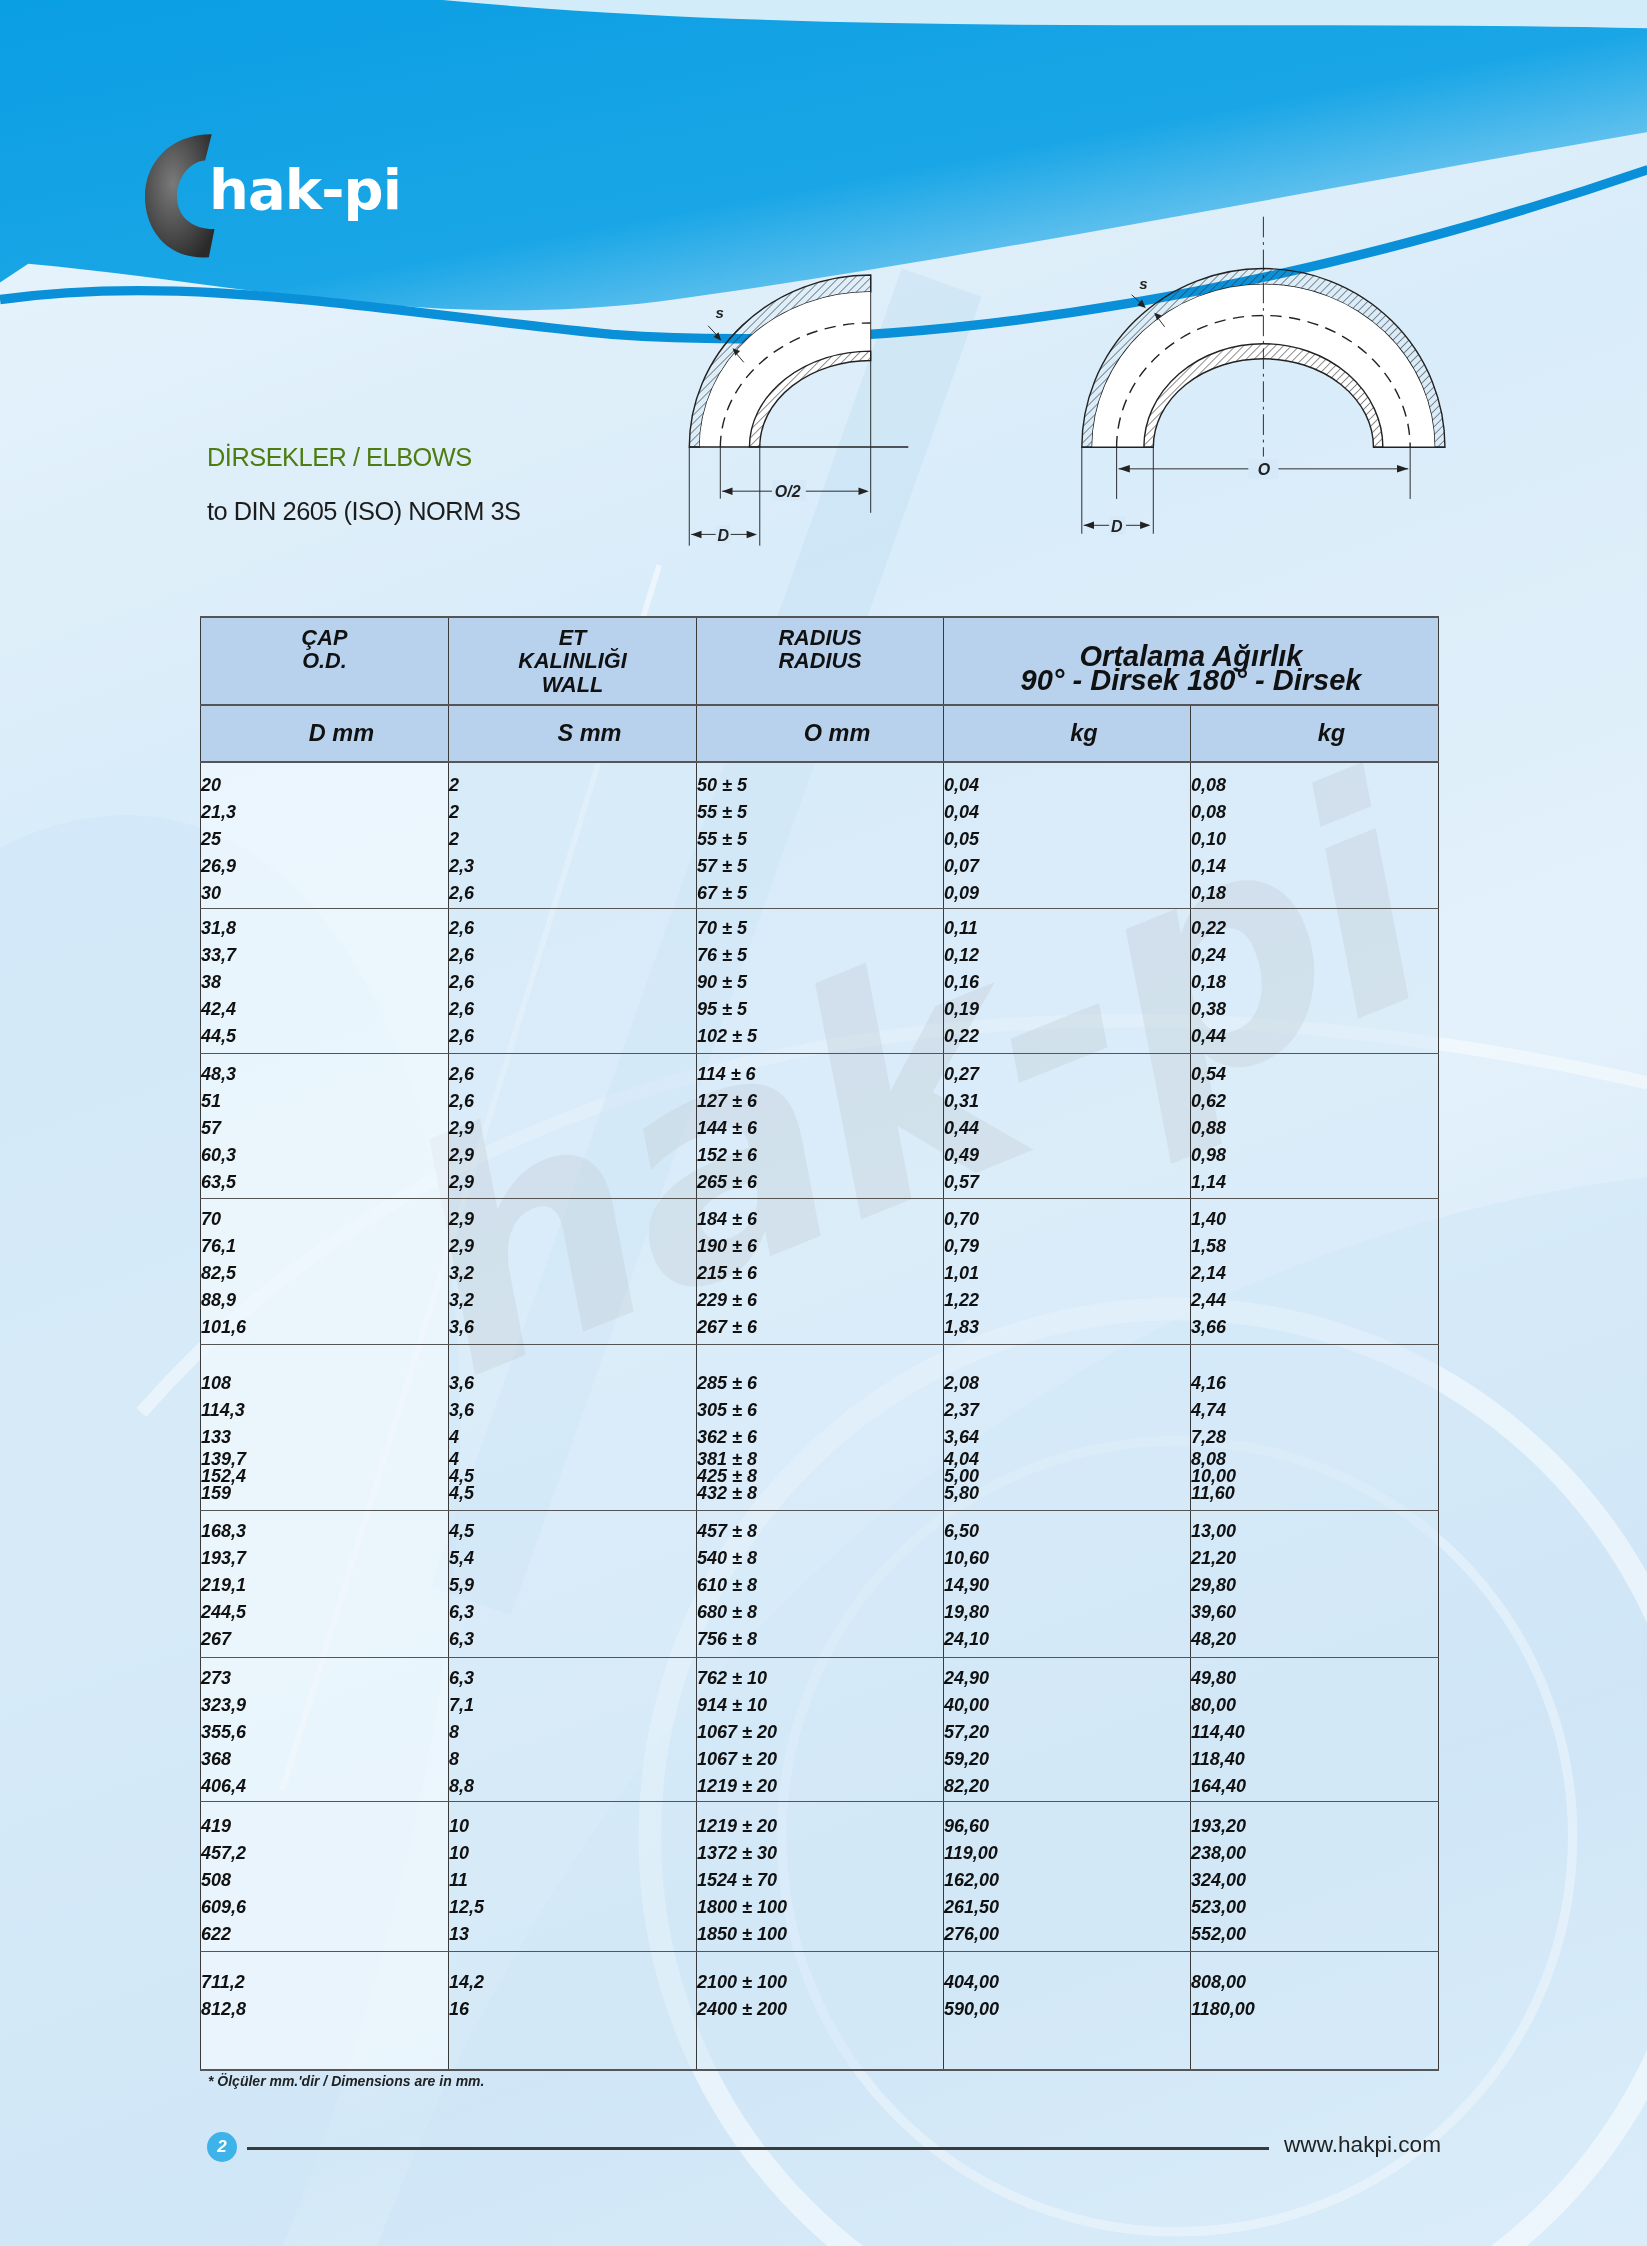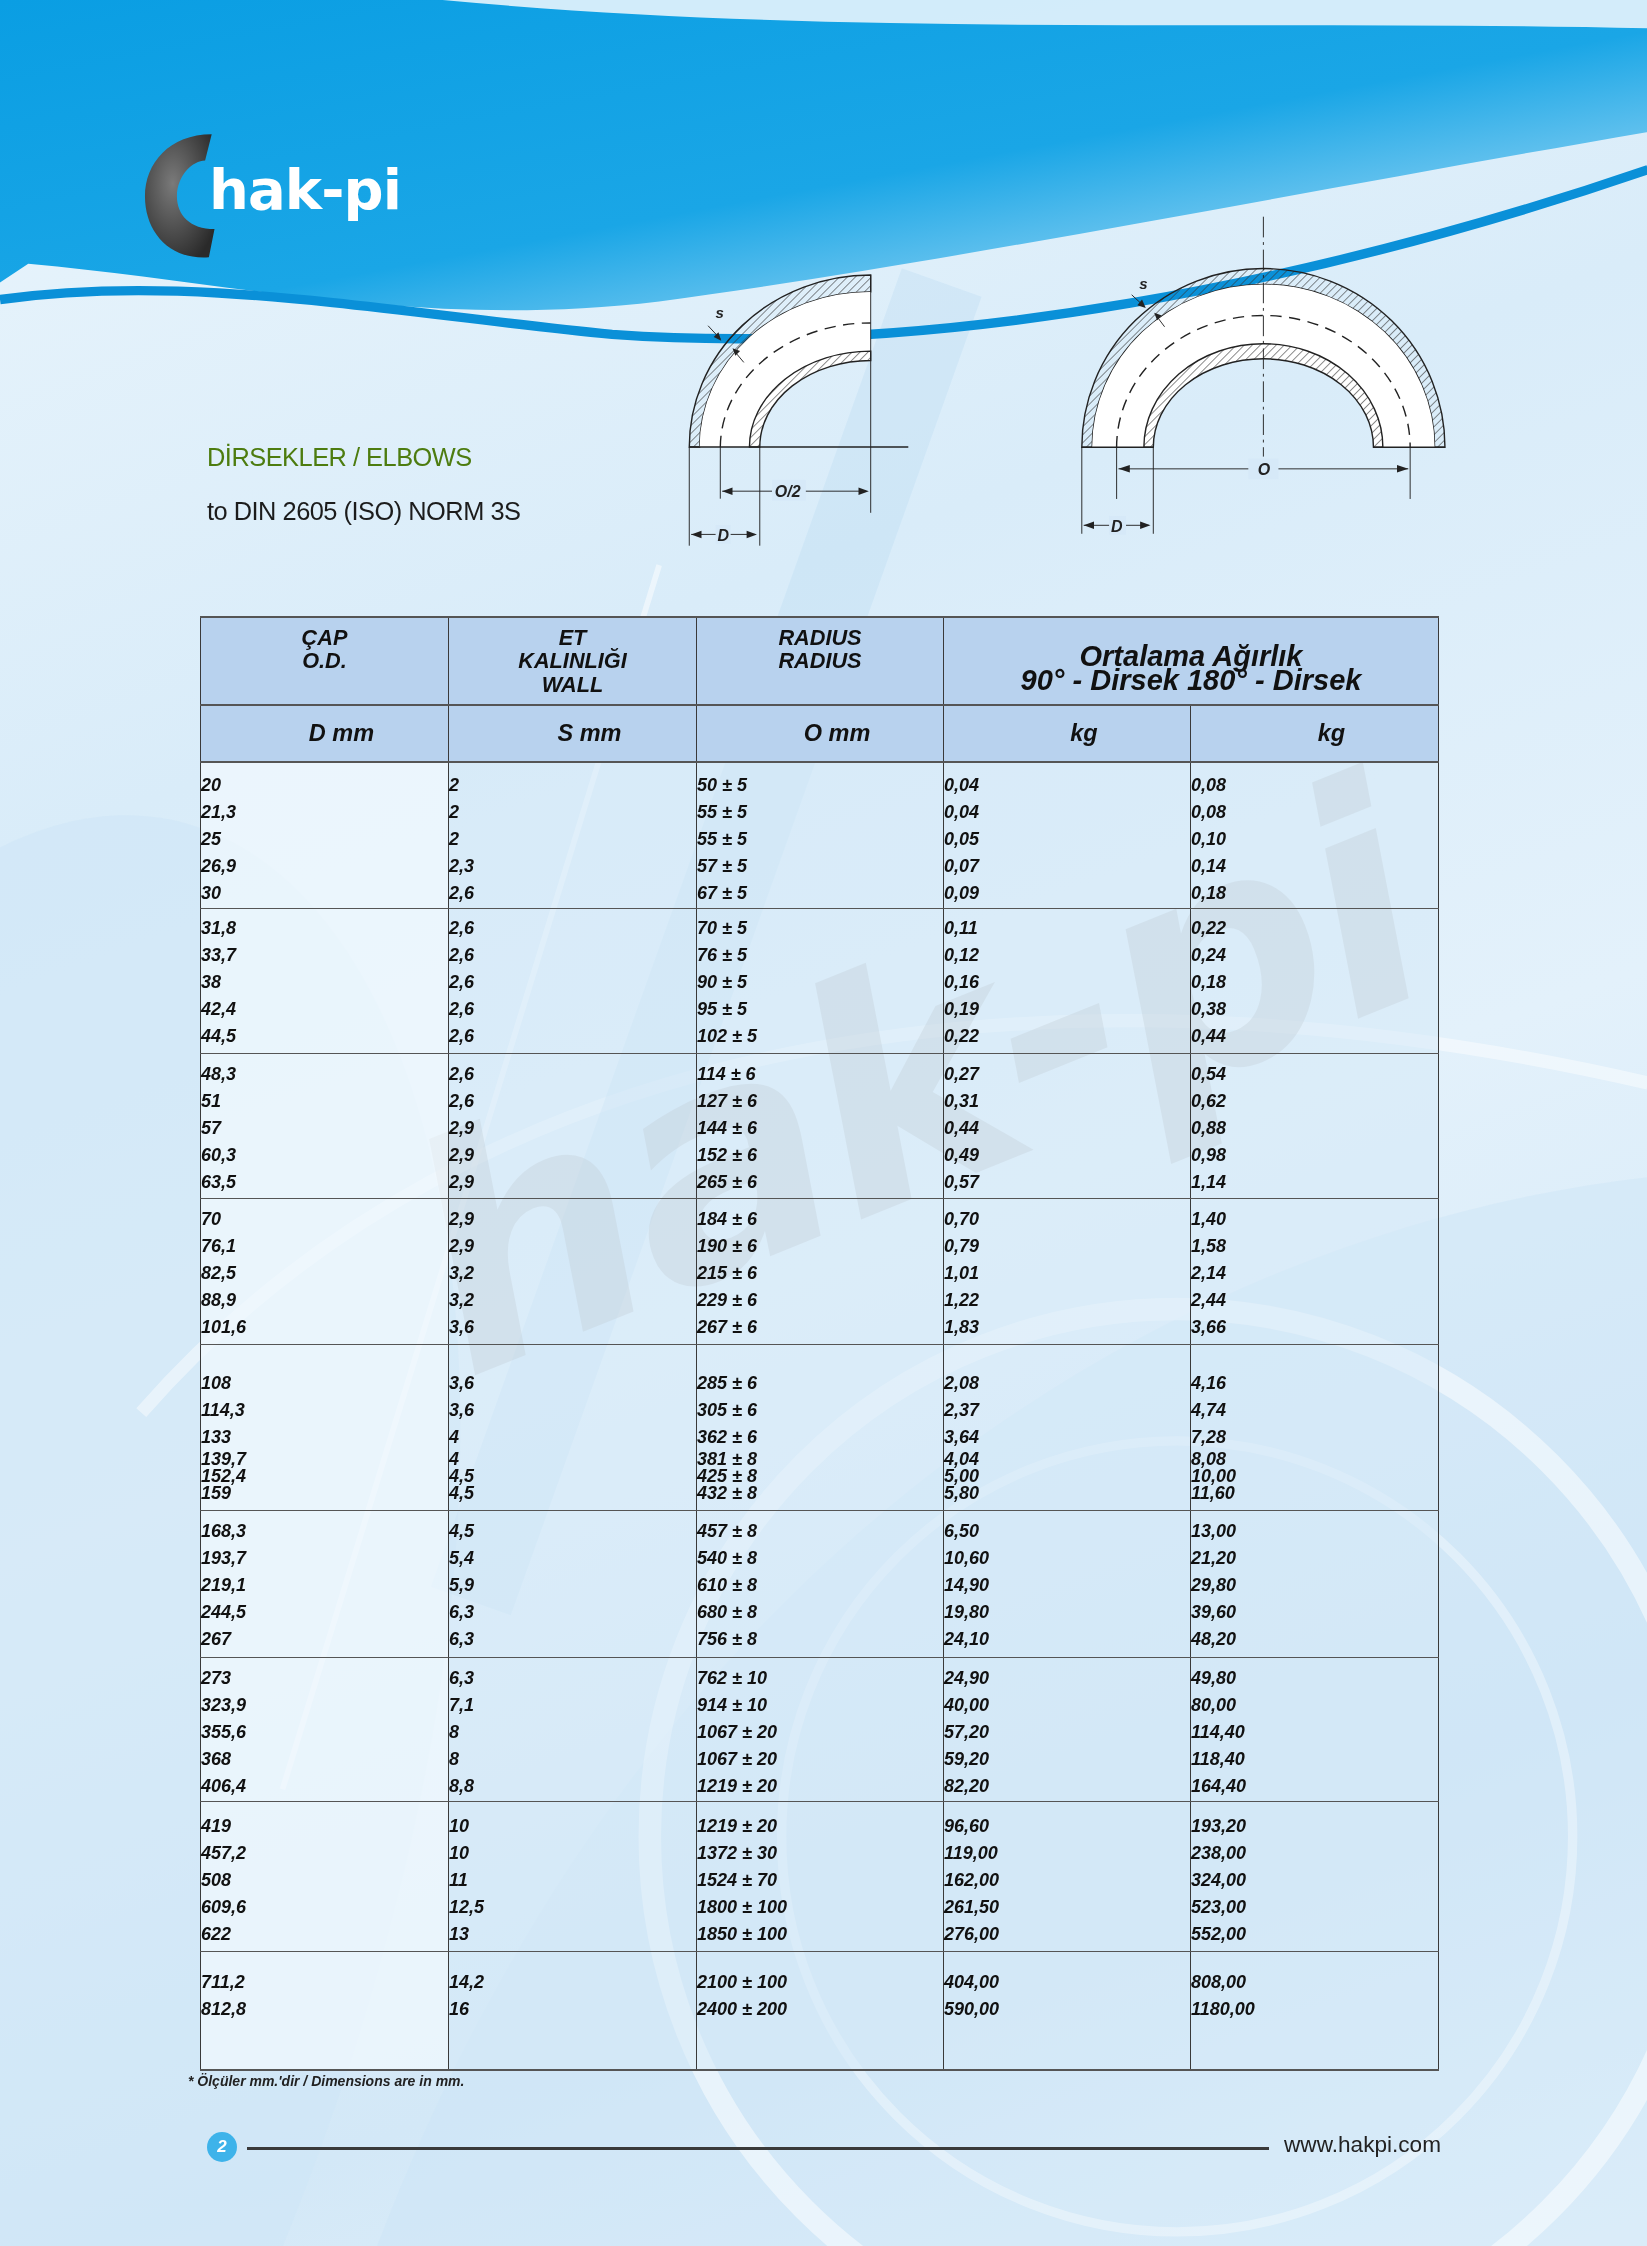--- a/index.html
+++ b/index.html
@@ -61,21 +61,21 @@
   tbody.g4 td { height: 146px; padding-top: 7.5px; }
   tbody.g5 td { height: 166px; padding-top: 25px; }
   tbody.g5 td .cell-line.tight { height: 17px; line-height: 17px; }
   tbody.g6 td { height: 147px; padding-top: 7.5px; }
   tbody.g7 td { height: 144px; padding-top: 7.5px; }
   tbody.g8 td { height: 150px; padding-top: 11.3px; }
   tbody.g9 td { height: 119px; padding-top: 17px; border-bottom: 2.8px solid #555; }
   .col-a { background: rgba(240,248,254,0.75) !important; }
 
   .footnote {
-    position: absolute; left: 188px; top: 2073px;
+    position: absolute; left: 208px; top: 2073px;
     font-size: 14px; font-style: italic; font-weight: bold; color: #222;
   }
   .footer { position: absolute; left: 207px; top: 2130px; width: 1234px; height: 38px; }
   .page-badge {
     position: absolute; left: 0; top: 1.9px; width: 30px; height: 30px; border-radius: 50%;
     background: #3eb3ea; color: #fff; font-size: 17px; font-weight: bold; text-align: center;
     line-height: 30px; font-style: italic;
   }
   .footer-rule { position: absolute; left: 40px; top: 17px; width: 1022px; height: 2.8px; background: #3a3a3a; }
   .footer-url {

